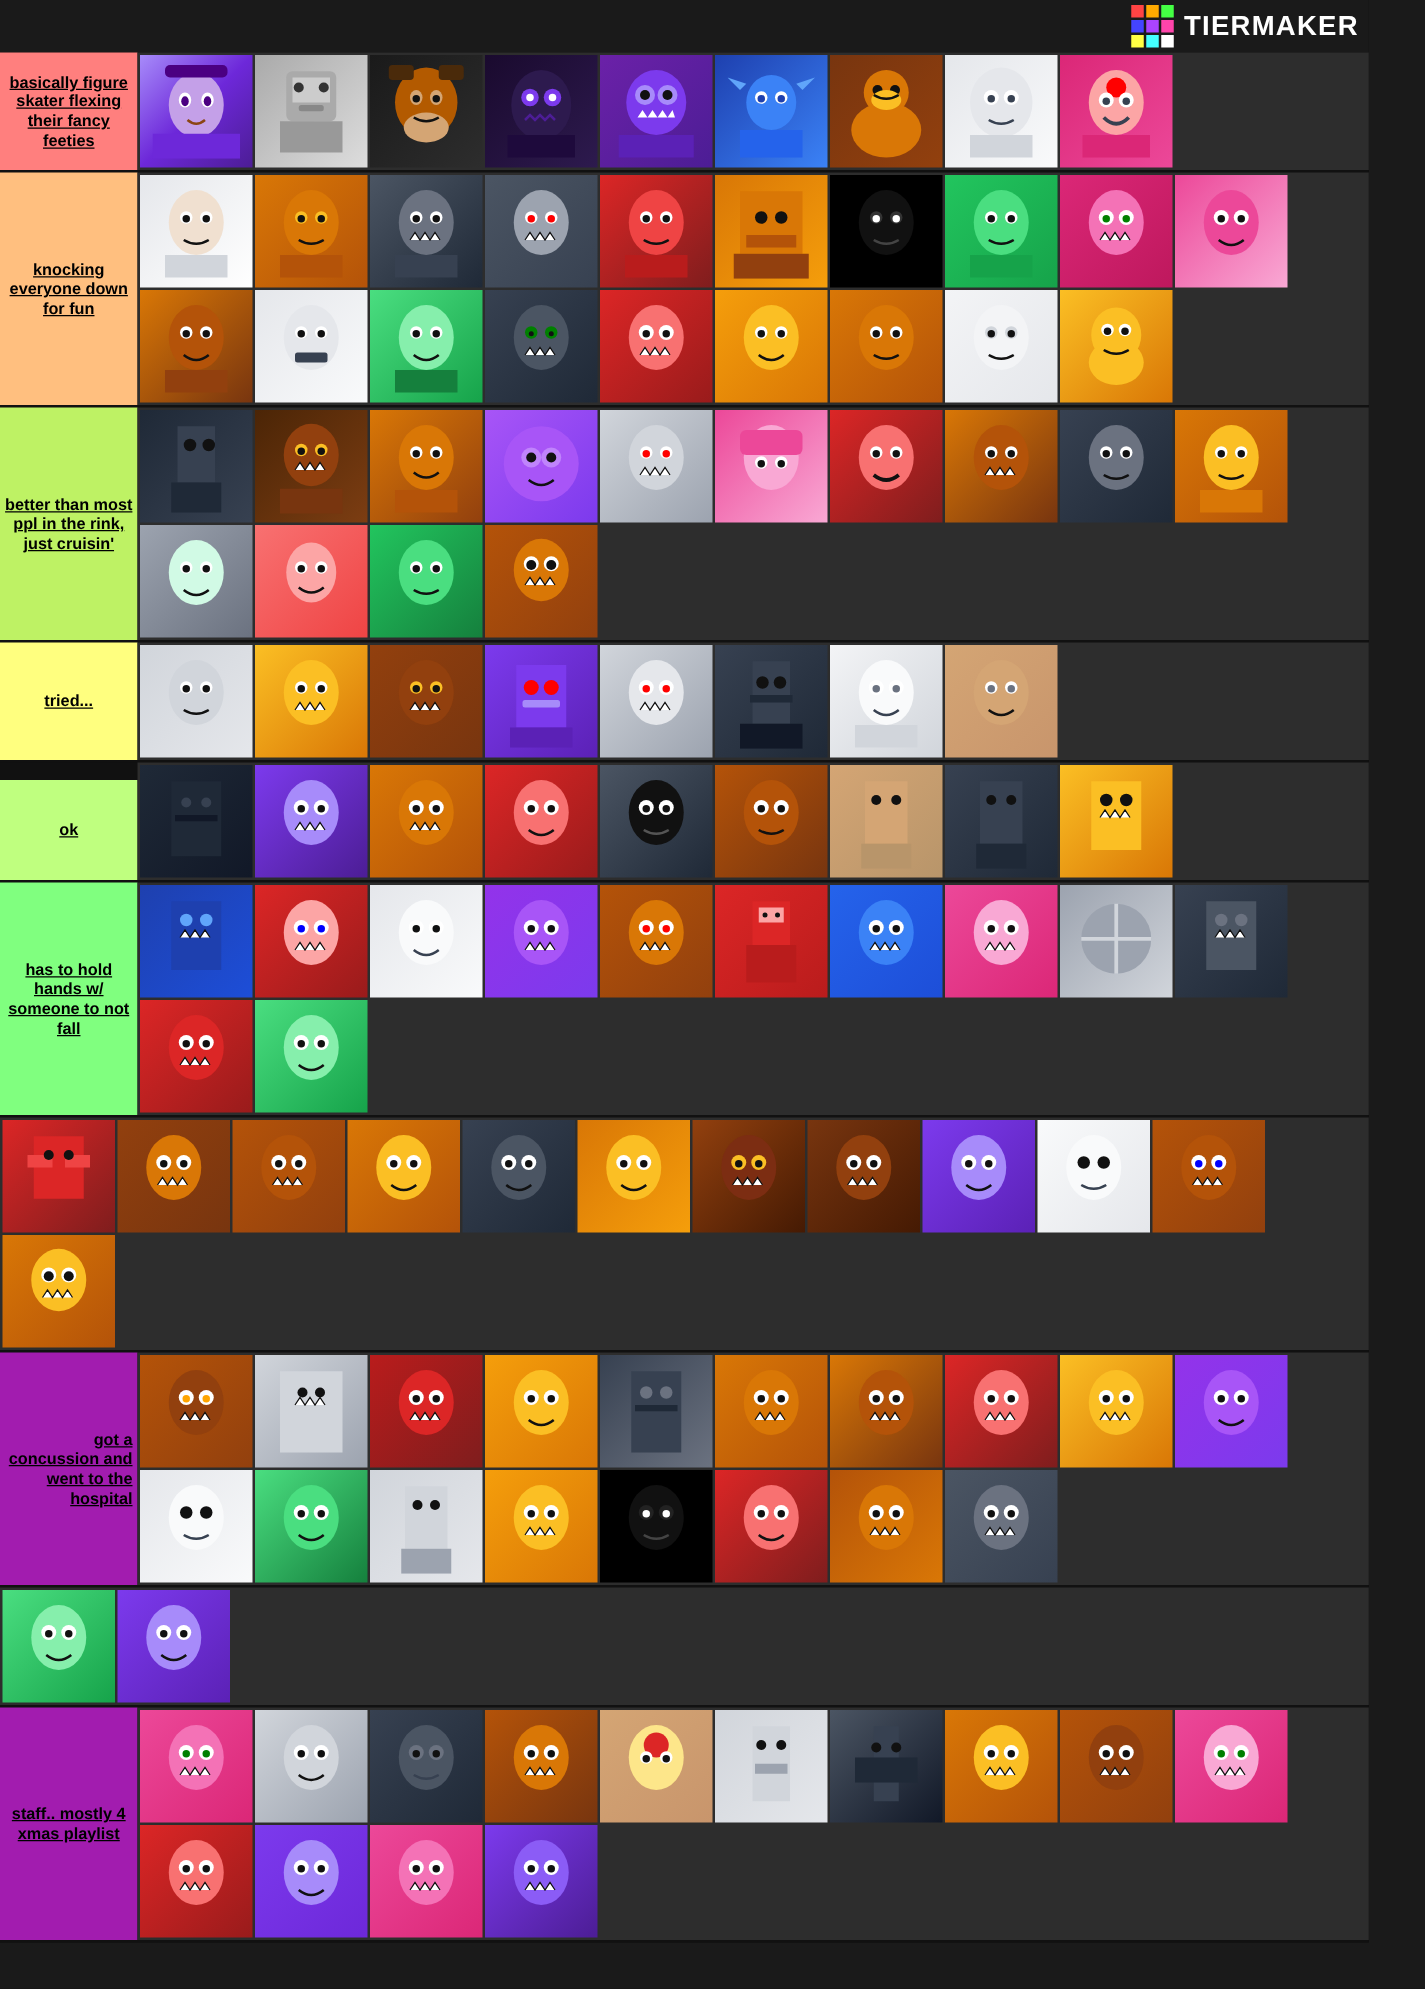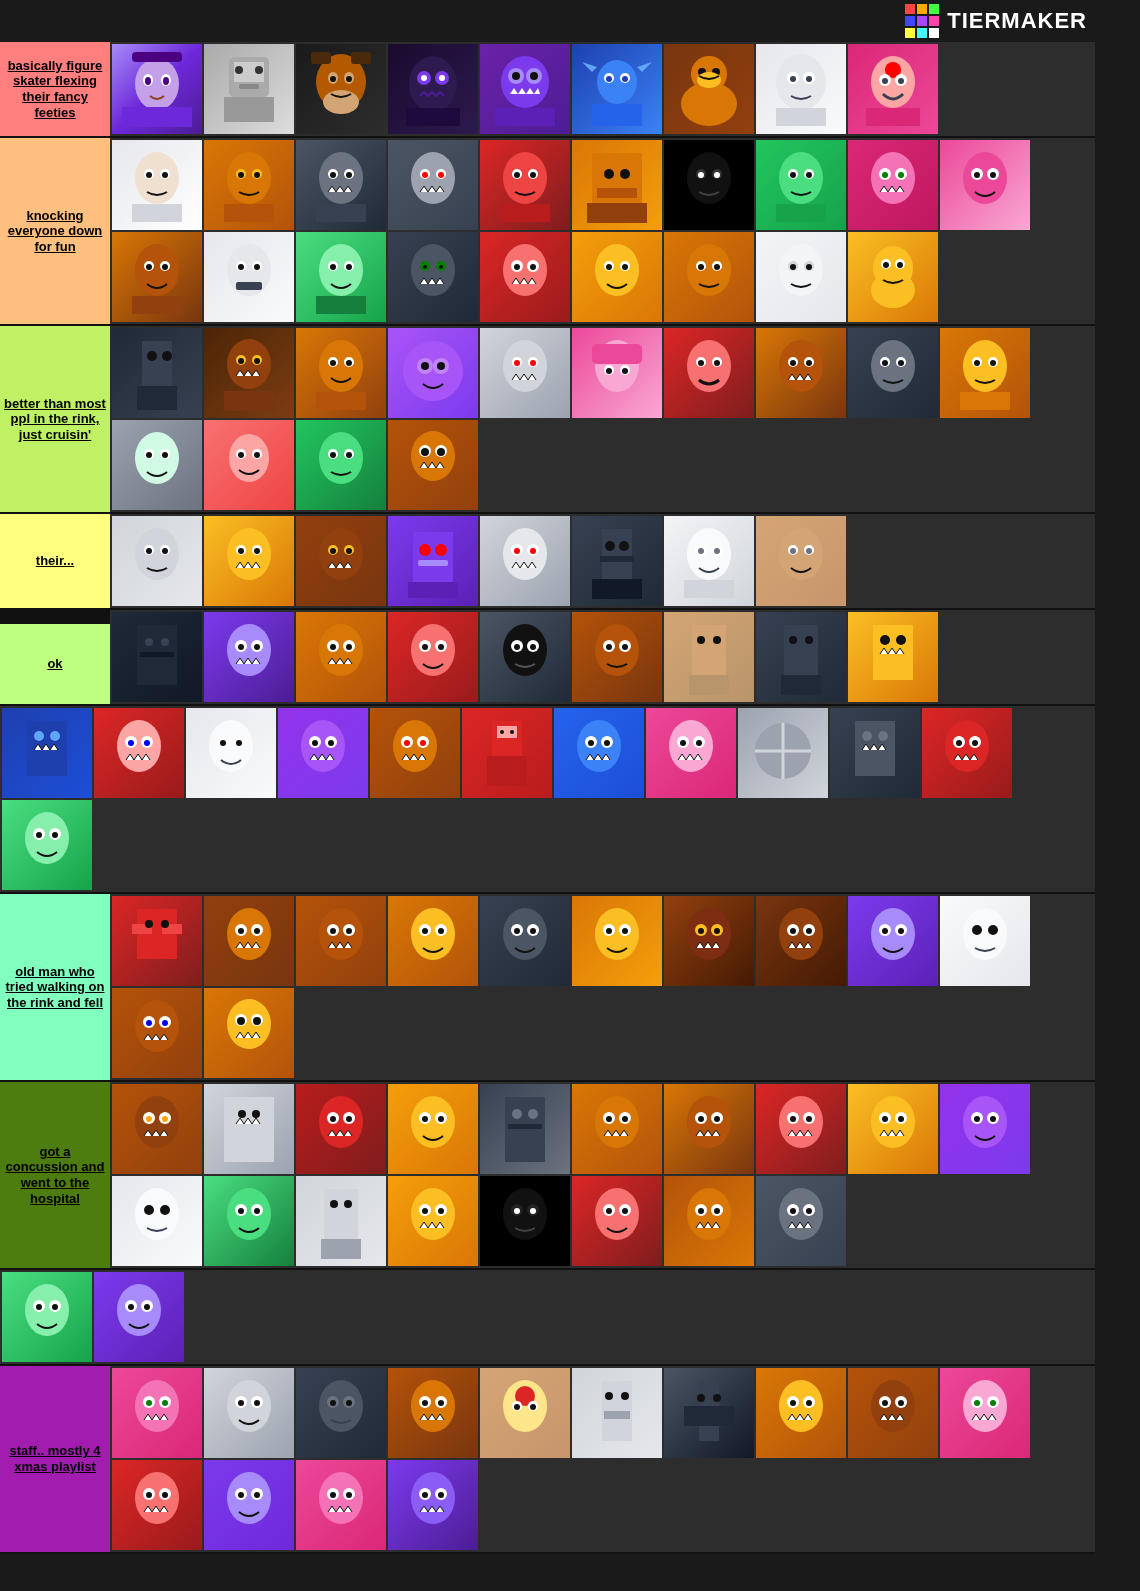--- a/index.html
+++ b/index.html
@@ -72,21 +72,21 @@
       align-content: flex-start;
     }
     
     .tier-s { background-color: #ff7f7e; }
     .tier-a { background-color: #ffbf7f; }
     .tier-b { background-color: #bef264; }
     .tier-c { background-color: #ffff7f; }
     .tier-d { background-color: #bfff7f; margin-top: 14px; }
     .tier-e { background-color: #80ff7f; }
     .tier-f { background-color: #80ffbf; }
-    .tier-g { background-color: #4d7c0f; }
+    .tier-g { background-color: #a21caf; text-align: right; }
     .tier-h { background-color: #7fbfff; }
     .tier-i { background-color: #a21caf; }
 
     
     .char {
       width: 90px;
       height: 90px;
       display: flex;
       align-items: center;
       justify-content: center;
@@ -581,21 +581,21 @@
             <circle cx="43" cy="23" r="6" fill="white"></circle>
             <circle cx="27" cy="24" r="4" fill="#111"></circle>
             <circle cx="43" cy="24" r="4" fill="#111"></circle>
             <path d="M22 40 L26 34 L30 40 L34 34 L38 40 L42 34 L46 40" fill="white" stroke="#111"></path>
           </svg>
       </div>
     </div>
   </div>
 
   <div class="tier-row">
-    <div class="tier-label tier-c">their...</div>
+    <div class="tier-label tier-c">tried...</div>
     <div class="tier-items">
       <div class="char" style="background:linear-gradient(135deg,#d1d5db,#e5e7eb);">
         <svg width="70" height="75" viewBox="0 0 70 75">
             <ellipse cx="35" cy="30" rx="22" ry="26" fill="#d1d5db"></ellipse>
             <circle cx="27" cy="26" r="5" fill="white"></circle>
             <circle cx="43" cy="26" r="5" fill="white"></circle>
             <circle cx="27" cy="27" r="3" fill="#111"></circle>
             <circle cx="43" cy="27" r="3" fill="#111"></circle>
             <path d="M25 44 Q35 50 45 44" stroke="#111" stroke-width="2" fill="none"></path>
           </svg>
@@ -754,20 +754,21 @@
             <rect x="15" y="5" width="40" height="55" fill="#fbbf24"></rect>
             <circle cx="27" cy="20" r="5" fill="#111"></circle>
             <circle cx="43" cy="20" r="5" fill="#111"></circle>
             <path d="M22 34 L26 28 L30 34 L34 28 L38 34 L42 28 L46 34" fill="white" stroke="#111"></path>
           </svg>
       </div>
     </div>
   </div>
 
   <div class="tier-row" style="min-height:185px;">
+    <div class="tier-label tier-e">has to hold hands w/ someone to not fall</div>
     <div class="tier-items">
       <div class="char" style="background:linear-gradient(135deg,#1e40af,#1d4ed8);">
         <svg width="70" height="75" viewBox="0 0 70 75">
             <rect x="15" y="5" width="40" height="55" fill="#1e40af"></rect>
             <circle cx="27" cy="20" r="5" fill="#60a5fa"></circle>
             <circle cx="43" cy="20" r="5" fill="#60a5fa"></circle>
             <path d="M22 34 L26 28 L30 34 L34 28 L38 34 L42 28 L46 34" fill="white" stroke="#111"></path>
           </svg>
       </div>
       <div class="char" style="background:linear-gradient(135deg,#dc2626,#991b1b);">
@@ -872,21 +873,20 @@
             <circle cx="43" cy="26" r="6" fill="white"></circle>
             <circle cx="27" cy="27" r="3" fill="#111"></circle>
             <circle cx="43" cy="27" r="3" fill="#111"></circle>
             <path d="M25 44 Q35 52 45 44" stroke="#111" stroke-width="2" fill="none"></path>
           </svg>
       </div>
     </div>
   </div>
 
   <div class="tier-row" style="min-height:185px;">
-    <div class="tier-label tier-f">old man who tried walking on the rink and fell</div>
     <div class="tier-items">
 
       <div class="char" style="background:linear-gradient(135deg,#dc2626,#7f1d1d);">
         <svg width="70" height="75" viewBox="0 0 70 75">
             <rect x="15" y="5" width="40" height="50" fill="#dc2626"></rect>
             <rect x="10" y="20" width="20" height="10" fill="#ef4444"></rect>
             <rect x="40" y="20" width="20" height="10" fill="#ef4444"></rect>
             <circle cx="27" cy="20" r="4" fill="#111"></circle>
             <circle cx="43" cy="20" r="4" fill="#111"></circle>
           </svg>

